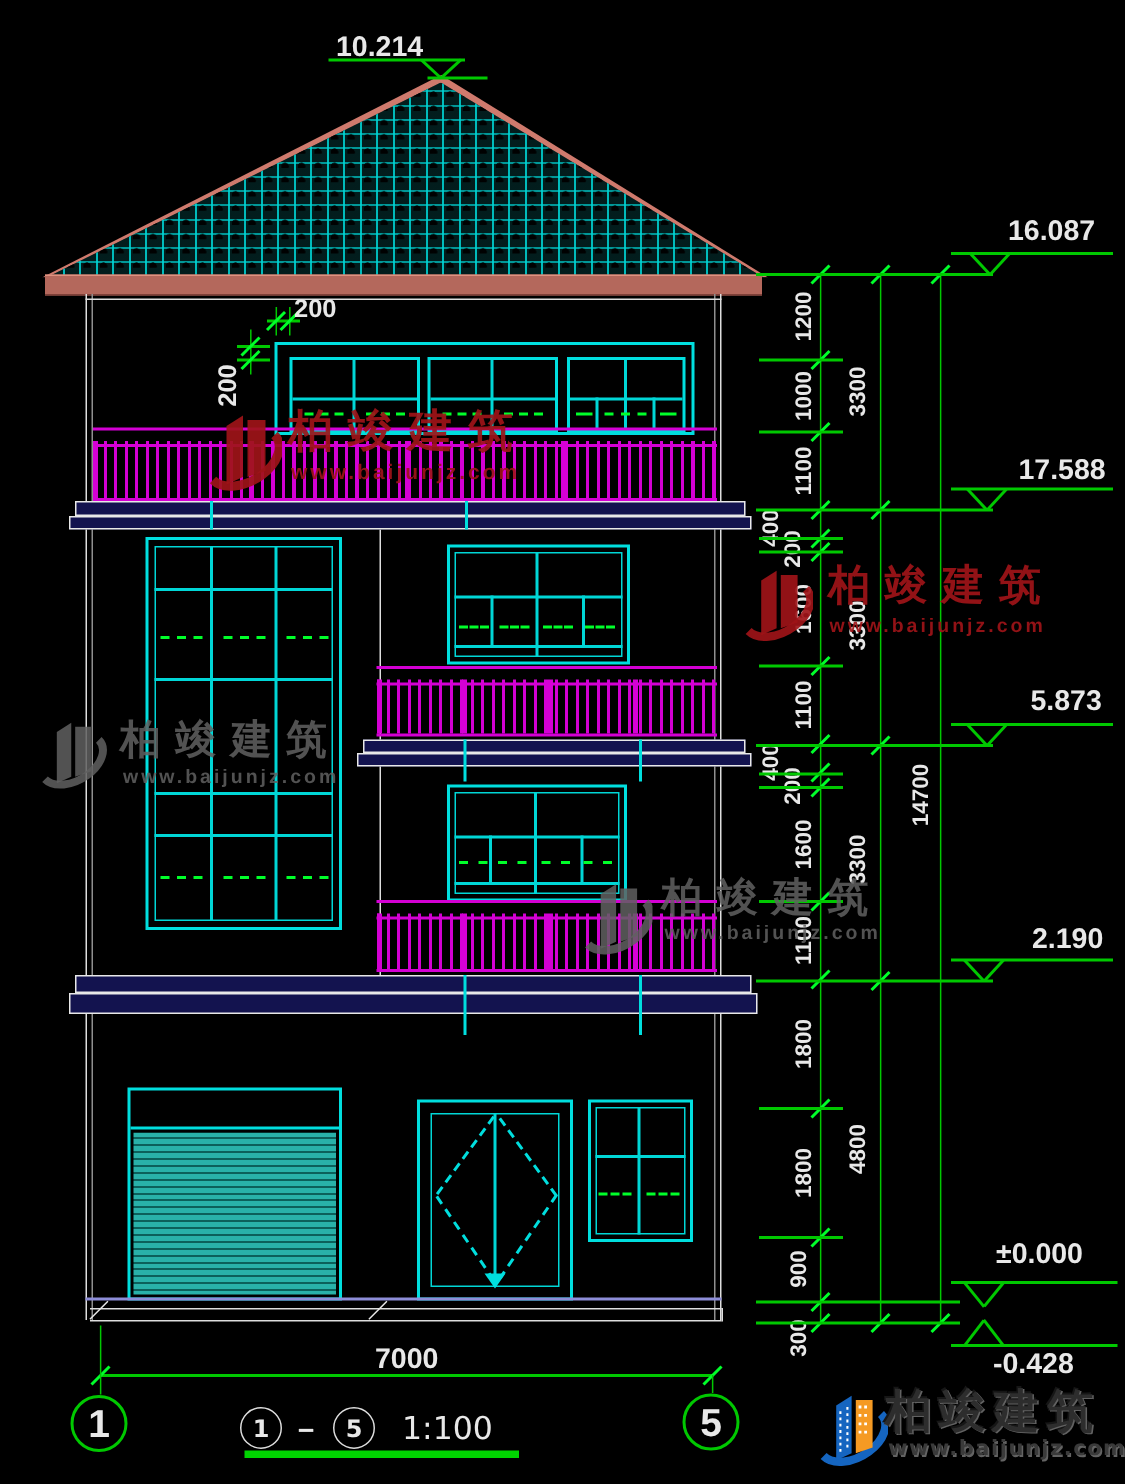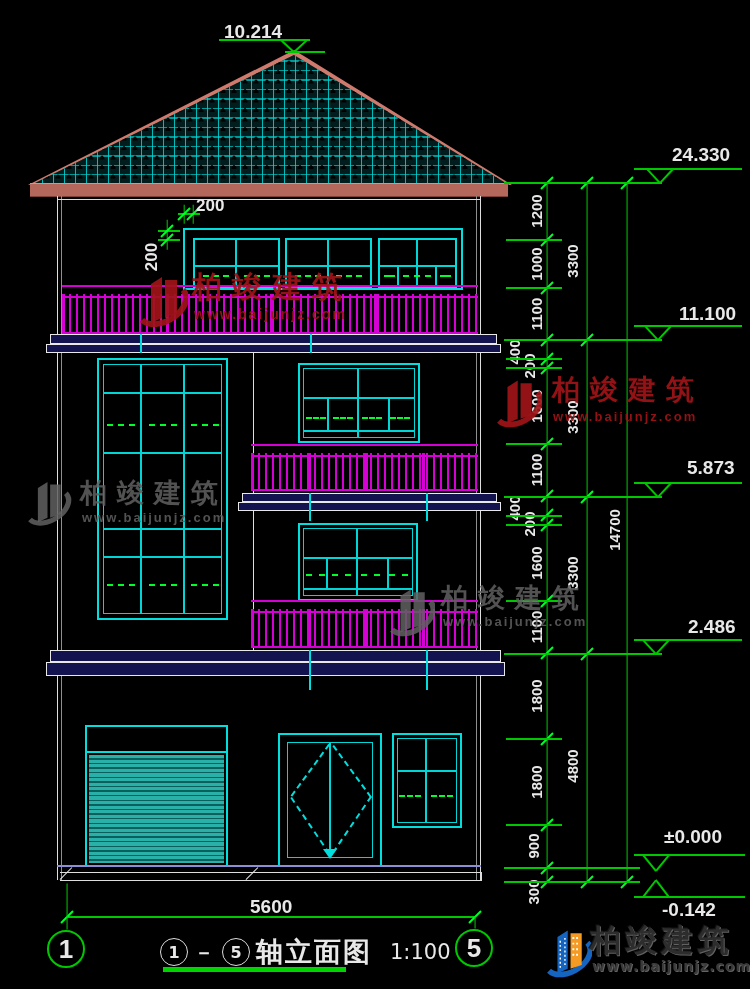--- a/index.html
+++ b/index.html
@@ -187,21 +187,20 @@
 
   <div class="abs" style="left:57px;top:865px;width:424px;height:2px;background:#8d8dd8;"></div>
   <div class="wline" style="left:60px;top:872px;width:421px;height:1px;"></div>
   <div class="wline" style="left:60px;top:880px;width:421px;height:1px;"></div>
   <div class="wline" style="left:481px;top:872px;width:1px;height:9px;"></div>
 
   <div class="titlebar">
     <span class="tbubble">1</span>
     <span class="ttext" style="font-size:20px;">－</span>
     <span class="tbubble">5</span>
-    <span class="ttext">轴立面图</span>
     <span class="tscale">1:100</span>
     <div class="underline"></div>
   </div>
 
   <div class="brand">
     <svg width="56" height="64" viewBox="0 0 60 64" style="position:absolute;left:0;top:0;">
       <path d="M14 52 A 25 16 -30 1 0 55 22" fill="none" stroke="#1565c0" stroke-width="6"></path>
       <path d="M23 16 L34 9 L34 50 L23 55 Z" fill="#1565c0"></path>
       <path d="M37 12 L49 12 L49 46 L37 50 Z" fill="#f59a23"></path>
       <path d="M39 17 h8 M39 23 h8 M39 29 h8 M39 35 h8" stroke="#ffffff" stroke-width="2" stroke-dasharray="2 2"></path>
@@ -271,50 +270,50 @@
     <div style="position: absolute; left: 504px; top: 653.4px; width: 158px; height: 1.2px; background: rgb(0, 200, 0); transform-origin: 0px 50%; transform: rotate(0rad);"></div>
     <div style="position: absolute; left: 506px; top: 738.4px; width: 56px; height: 1.2px; background: rgb(0, 200, 0); transform-origin: 0px 50%; transform: rotate(0rad);"></div>
     <div style="position: absolute; left: 506px; top: 824.4px; width: 56px; height: 1.2px; background: rgb(0, 200, 0); transform-origin: 0px 50%; transform: rotate(0rad);"></div>
     <div style="position: absolute; left: 504px; top: 867.4px; width: 136px; height: 1.2px; background: rgb(0, 200, 0); transform-origin: 0px 50%; transform: rotate(0rad);"></div>
     <div style="position: absolute; left: 504px; top: 881.4px; width: 136px; height: 1.2px; background: rgb(0, 200, 0); transform-origin: 0px 50%; transform: rotate(0rad);"></div>
     <div style="position: absolute; left: 224px; top: 21px; color: rgb(232, 232, 232); font: bold 19px &quot;Liberation Sans&quot;, sans-serif; white-space: nowrap;">10.214</div>
     <div style="position: absolute; left: 219px; top: 39.2px; width: 91px; height: 1.6px; background: rgb(0, 200, 0); transform-origin: 0px 50%; transform: rotate(0rad);"></div>
     <div style="position: absolute; left: 281px; top: 39.2px; width: 17.6918px; height: 1.6px; background: rgb(0, 200, 0); transform-origin: 0px 50%; transform: rotate(0.745419rad);"></div>
     <div style="position: absolute; left: 294px; top: 51.2px; width: 17.6918px; height: 1.6px; background: rgb(0, 200, 0); transform-origin: 0px 50%; transform: rotate(-0.745419rad);"></div>
     <div style="position: absolute; left: 285px; top: 51.2px; width: 40px; height: 1.6px; background: rgb(0, 200, 0); transform-origin: 0px 50%; transform: rotate(0rad);"></div>
-    <div style="position: absolute; left: 672px; top: 144px; color: rgb(232, 232, 232); font: bold 19px &quot;Liberation Sans&quot;, sans-serif; white-space: nowrap;">24.330</div>
+    <div style="position: absolute; left: 672px; top: 144px; color: rgb(232, 232, 232); font: bold 19px &quot;Liberation Sans&quot;, sans-serif; white-space: nowrap;">16.087</div>
     <div style="position: absolute; left: 634px; top: 168.2px; width: 108px; height: 1.6px; background: rgb(0, 200, 0); transform-origin: 0px 50%; transform: rotate(0rad);"></div>
     <div style="position: absolute; left: 647px; top: 168.2px; width: 19.105px; height: 1.6px; background: rgb(0, 200, 0); transform-origin: 0px 50%; transform: rotate(0.822418rad);"></div>
     <div style="position: absolute; left: 660px; top: 182.2px; width: 19.105px; height: 1.6px; background: rgb(0, 200, 0); transform-origin: 0px 50%; transform: rotate(-0.822418rad);"></div>
-    <div style="position: absolute; left: 679px; top: 303px; color: rgb(232, 232, 232); font: bold 19px &quot;Liberation Sans&quot;, sans-serif; white-space: nowrap;">11.100</div>
+    <div style="position: absolute; left: 679px; top: 303px; color: rgb(232, 232, 232); font: bold 19px &quot;Liberation Sans&quot;, sans-serif; white-space: nowrap;">17.588</div>
     <div style="position: absolute; left: 634px; top: 325.2px; width: 108px; height: 1.6px; background: rgb(0, 200, 0); transform-origin: 0px 50%; transform: rotate(0rad);"></div>
     <div style="position: absolute; left: 645px; top: 325.2px; width: 19.105px; height: 1.6px; background: rgb(0, 200, 0); transform-origin: 0px 50%; transform: rotate(0.822418rad);"></div>
     <div style="position: absolute; left: 658px; top: 339.2px; width: 19.105px; height: 1.6px; background: rgb(0, 200, 0); transform-origin: 0px 50%; transform: rotate(-0.822418rad);"></div>
     <div style="position: absolute; left: 687px; top: 457px; color: rgb(232, 232, 232); font: bold 19px &quot;Liberation Sans&quot;, sans-serif; white-space: nowrap;">5.873</div>
     <div style="position: absolute; left: 634px; top: 482.2px; width: 108px; height: 1.6px; background: rgb(0, 200, 0); transform-origin: 0px 50%; transform: rotate(0rad);"></div>
     <div style="position: absolute; left: 645px; top: 482.2px; width: 19.105px; height: 1.6px; background: rgb(0, 200, 0); transform-origin: 0px 50%; transform: rotate(0.822418rad);"></div>
     <div style="position: absolute; left: 658px; top: 496.2px; width: 19.105px; height: 1.6px; background: rgb(0, 200, 0); transform-origin: 0px 50%; transform: rotate(-0.822418rad);"></div>
-    <div style="position: absolute; left: 688px; top: 616px; color: rgb(232, 232, 232); font: bold 19px &quot;Liberation Sans&quot;, sans-serif; white-space: nowrap;">2.486</div>
+    <div style="position: absolute; left: 688px; top: 616px; color: rgb(232, 232, 232); font: bold 19px &quot;Liberation Sans&quot;, sans-serif; white-space: nowrap;">2.190</div>
     <div style="position: absolute; left: 634px; top: 639.2px; width: 108px; height: 1.6px; background: rgb(0, 200, 0); transform-origin: 0px 50%; transform: rotate(0rad);"></div>
     <div style="position: absolute; left: 643px; top: 639.2px; width: 19.105px; height: 1.6px; background: rgb(0, 200, 0); transform-origin: 0px 50%; transform: rotate(0.822418rad);"></div>
     <div style="position: absolute; left: 656px; top: 653.2px; width: 19.105px; height: 1.6px; background: rgb(0, 200, 0); transform-origin: 0px 50%; transform: rotate(-0.822418rad);"></div>
     <div style="position: absolute; left: 664px; top: 826px; color: rgb(232, 232, 232); font: bold 19px &quot;Liberation Sans&quot;, sans-serif; white-space: nowrap;">±0.000</div>
     <div style="position: absolute; left: 634px; top: 854.2px; width: 111px; height: 1.6px; background: rgb(0, 200, 0); transform-origin: 0px 50%; transform: rotate(0rad);"></div>
     <div style="position: absolute; left: 643px; top: 854.2px; width: 20.6155px; height: 1.6px; background: rgb(0, 200, 0); transform-origin: 0px 50%; transform: rotate(0.88848rad);"></div>
     <div style="position: absolute; left: 656px; top: 870.2px; width: 20.6155px; height: 1.6px; background: rgb(0, 200, 0); transform-origin: 0px 50%; transform: rotate(-0.88848rad);"></div>
-    <div style="position: absolute; left: 662px; top: 899px; color: rgb(232, 232, 232); font: bold 19px &quot;Liberation Sans&quot;, sans-serif; white-space: nowrap;">-0.142</div>
+    <div style="position: absolute; left: 662px; top: 899px; color: rgb(232, 232, 232); font: bold 19px &quot;Liberation Sans&quot;, sans-serif; white-space: nowrap;">-0.428</div>
     <div style="position: absolute; left: 634px; top: 896.2px; width: 111px; height: 1.6px; background: rgb(0, 200, 0); transform-origin: 0px 50%; transform: rotate(0rad);"></div>
     <div style="position: absolute; left: 643px; top: 896.2px; width: 21.4009px; height: 1.6px; background: rgb(0, 200, 0); transform-origin: 0px 50%; transform: rotate(-0.91795rad);"></div>
     <div style="position: absolute; left: 656px; top: 879.2px; width: 21.4009px; height: 1.6px; background: rgb(0, 200, 0); transform-origin: 0px 50%; transform: rotate(0.91795rad);"></div>
     <div style="position: absolute; left: 67px; top: 916.3px; width: 408px; height: 1.4px; background: rgb(0, 200, 0); transform-origin: 0px 50%; transform: rotate(0rad);"></div>
     <div style="position: absolute; left: 61px; top: 922px; width: 16.9706px; height: 2px; background: rgb(0, 255, 42); transform-origin: 0px 50%; transform: rotate(-0.785398rad);"></div>
     <div style="position: absolute; left: 469px; top: 922px; width: 16.9706px; height: 2px; background: rgb(0, 255, 42); transform-origin: 0px 50%; transform: rotate(-0.785398rad);"></div>
     <div style="position: absolute; left: 67px; top: 883.4px; width: 46px; height: 1.2px; background: rgb(0, 200, 0); transform-origin: 0px 50%; transform: rotate(1.5708rad);"></div>
     <div style="position: absolute; left: 475px; top: 916.4px; width: 12px; height: 1.2px; background: rgb(0, 200, 0); transform-origin: 0px 50%; transform: rotate(1.5708rad);"></div>
-    <div style="position: absolute; left: 250px; top: 896px; color: rgb(232, 232, 232); font: bold 19px &quot;Liberation Sans&quot;, sans-serif; white-space: nowrap;">5600</div>
+    <div style="position: absolute; left: 250px; top: 896px; color: rgb(232, 232, 232); font: bold 19px &quot;Liberation Sans&quot;, sans-serif; white-space: nowrap;">7000</div>
     <div style="position: absolute; left: 47px; top: 930px; width: 38px; height: 38px; border: 2px solid rgb(0, 200, 0); border-radius: 50%; display: flex; align-items: center; justify-content: center; color: rgb(232, 232, 232); font: bold 26px &quot;Liberation Sans&quot;, sans-serif; box-sizing: border-box;">1</div>
     <div style="position: absolute; left: 455px; top: 929px; width: 38px; height: 38px; border: 2px solid rgb(0, 200, 0); border-radius: 50%; display: flex; align-items: center; justify-content: center; color: rgb(232, 232, 232); font: bold 26px &quot;Liberation Sans&quot;, sans-serif; box-sizing: border-box;">5</div>
     <div style="position: absolute; left: 184px; top: 204.3px; width: 19px; height: 1.4px; background: rgb(0, 200, 0); transform-origin: 0px 50%; transform: rotate(1.5708rad);"></div>
     <div style="position: absolute; left: 193px; top: 204.3px; width: 19px; height: 1.4px; background: rgb(0, 200, 0); transform-origin: 0px 50%; transform: rotate(1.5708rad);"></div>
     <div style="position: absolute; left: 178px; top: 213.3px; width: 22px; height: 1.4px; background: rgb(0, 200, 0); transform-origin: 0px 50%; transform: rotate(0rad);"></div>
     <div style="position: absolute; left: 178px; top: 219px; width: 16.9706px; height: 2px; background: rgb(0, 255, 42); transform-origin: 0px 50%; transform: rotate(-0.785398rad);"></div>
     <div style="position: absolute; left: 187px; top: 219px; width: 16.9706px; height: 2px; background: rgb(0, 255, 42); transform-origin: 0px 50%; transform: rotate(-0.785398rad);"></div>
     <div style="position: absolute; left: 196px; top: 196px; color: rgb(232, 232, 232); font: bold 17px &quot;Liberation Sans&quot;, sans-serif; white-space: nowrap;">200</div>
     <div style="position: absolute; left: 167px; top: 219.3px; width: 30px; height: 1.4px; background: rgb(0, 200, 0); transform-origin: 0px 50%; transform: rotate(1.5708rad);"></div>
     <div style="position: absolute; left: 158px; top: 230.3px; width: 22px; height: 1.4px; background: rgb(0, 200, 0); transform-origin: 0px 50%; transform: rotate(0rad);"></div>

